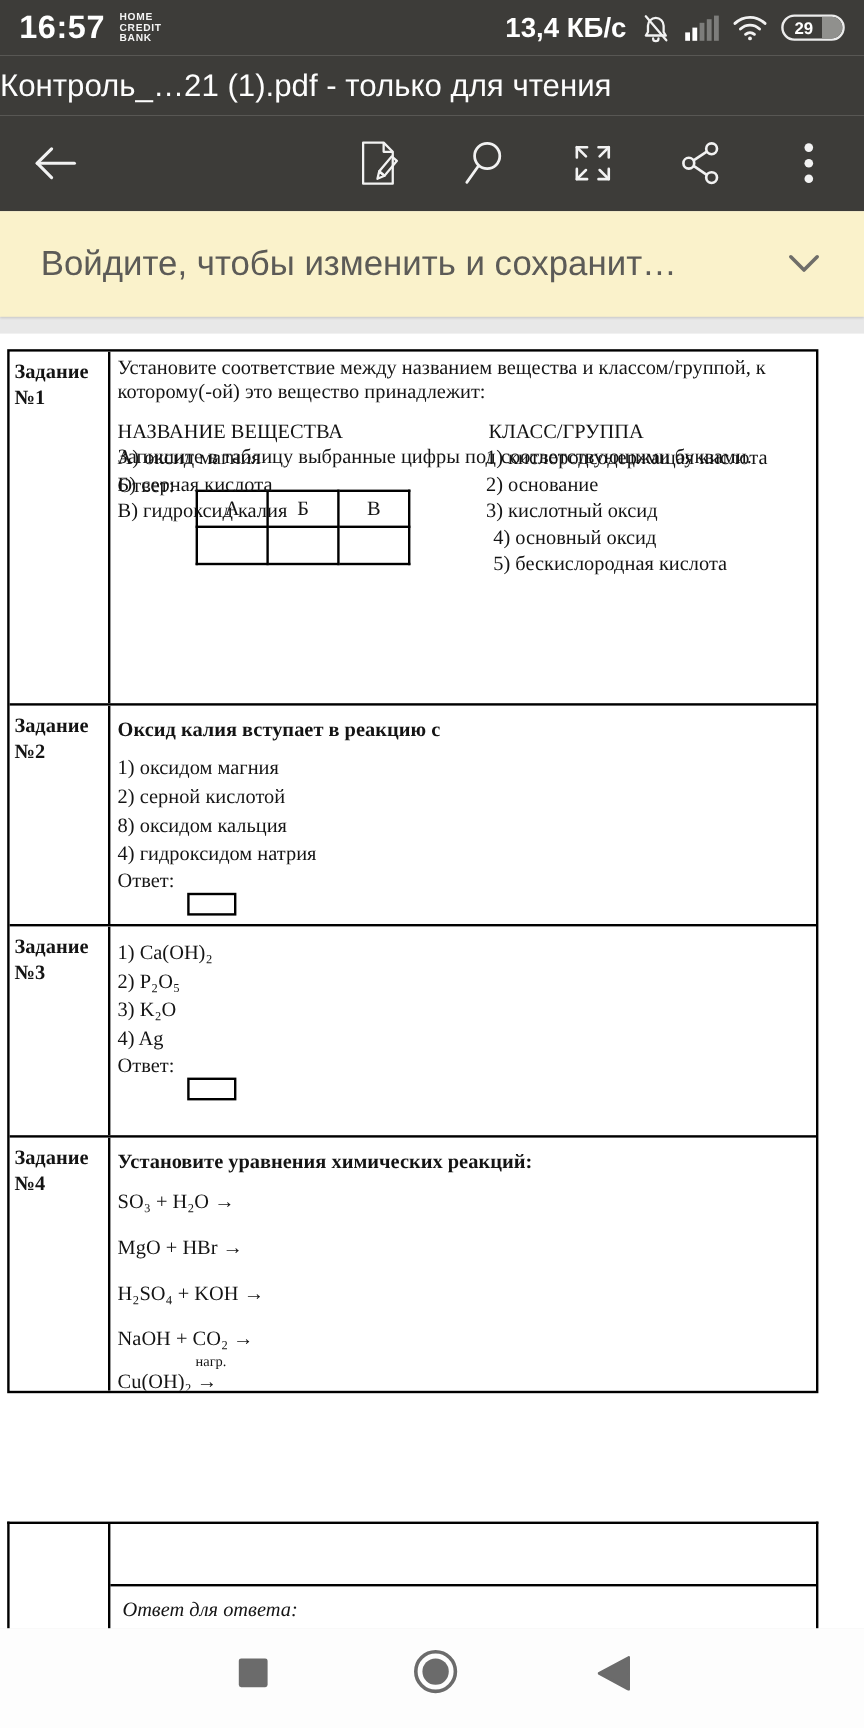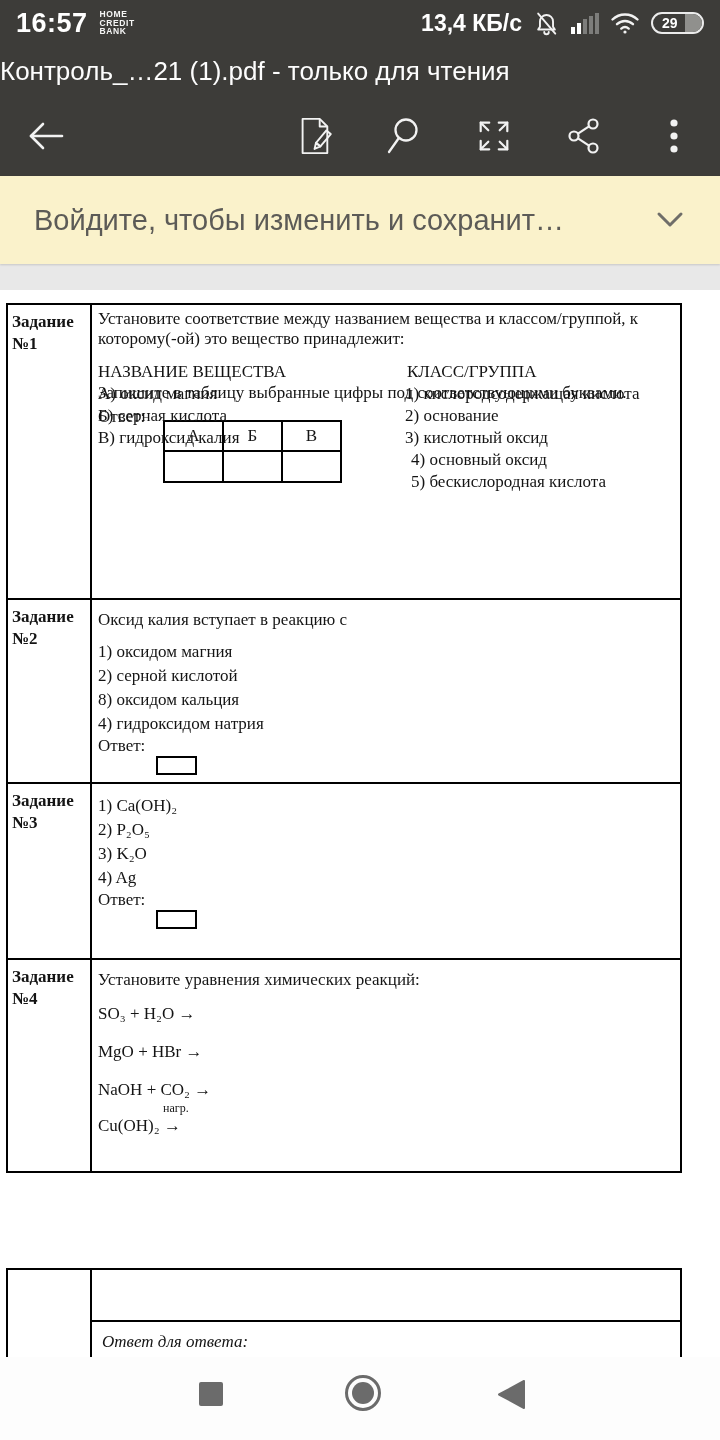--- a/index.html
+++ b/index.html
@@ -43,21 +43,21 @@
     position:absolute; top:176px; left:0; width:720px; height:88px;
     background:#faf2cb; display:flex; align-items:center; padding:0 36px 0 34px;
     color:#5c5b57; font-size:29px;
     box-shadow:0 1px 2px rgba(0,0,0,.15);
   }
   .banner-text { white-space:nowrap; overflow:hidden; }
   .banner-chevron { margin-left:auto; display:flex; }
 
   
   .page { position:absolute; left:0; width:720px; background:#fff; }
-  .page1 { top:290px; height:1063px; }
+  .page1 { top:278px; height:1063px; }
   .page2 { top:1190px; height:167px; overflow:hidden; }
 
   .doc { font-family:"Liberation Serif","DejaVu Serif",serif; color:#141414; font-size:17px; }
 
   .maintable {
     position:absolute; top:13px; left:6px; width:676px;
     border:2px solid #000;
   }
   .trow { display:flex; overflow:hidden; }
   .trow + .trow { border-top:2px solid #000; }
@@ -76,21 +76,21 @@
   .instruction { height:20px; line-height:20px; }
   .ansline { height:20px; line-height:20px; margin-top:4px; }
   .anstab { border-collapse:collapse; margin:-7px 0 0 65px; }
   .anstab td {
     width:59px; border:2px solid #000; text-align:center;
     font-size:17px; font-family:"Liberation Serif","DejaVu Serif",serif;
   }
   .anstab tr.hdr td { height:30px; }
   .anstab tr.blank td { height:31px; }
 
-  .qline { margin-top:10px; height:20px; line-height:20px; }
+  .qline { margin-top:10px; height:20px; line-height:20px;font-weight:bold; }
   .opts { margin-top:10px; }
   .opts div { height:24px; line-height:24px; }
   .ansline2 { height:20px; line-height:20px; }
   .ansbox { width:41px; height:19px; border:2px solid #000; margin-left:58px; }
 
   .eqs .eq { height:20px; line-height:20px; margin-top:18px; }
   .eqs .eq:first-of-type { margin-top:14px; }
   .heat { font-size:12px; line-height:12px; height:14px; margin:2px 0 0 65px; }
   .eq-last { margin-top:0 !important; }
 
@@ -304,20 +304,21 @@
       <div class="trow row4">
         <div class="label-cell">
           <div>Задание</div>
           <div>№4</div>
         </div>
         <div class="content-cell">
           <div class="qline">Установите уравнения химических реакций:</div>
           <div class="eqs">
             <div class="eq">SO₃ + H₂O →</div>
             <div class="eq">MgO + HBr →</div>
+            <div class="eq">H₂SO₄ + KOH →</div>
             <div class="eq">NaOH + CO₂ →</div>
             <div class="heat">нагр.</div>
             <div class="eq eq-last">Cu(OH)₂ →</div>
           </div>
         </div>
       </div>
 
     </div>
   </div>
 

